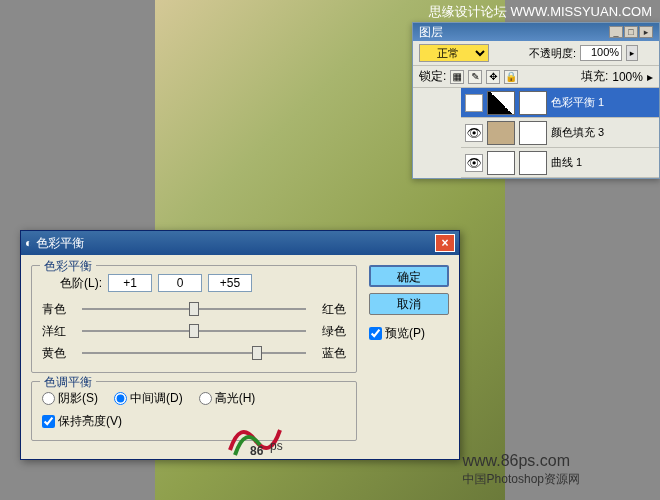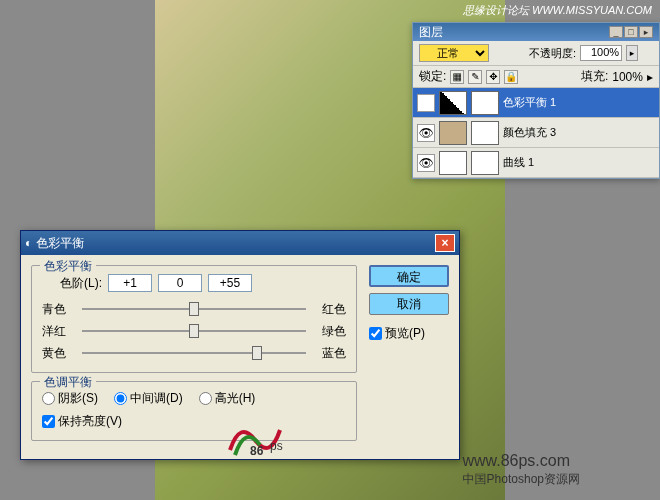--- a/index.html
+++ b/index.html
@@ -1,37 +1,37 @@
 <!DOCTYPE html>
 <html><head>
 <meta charset="utf-8">
 <style>
 * { box-sizing: border-box; margin: 0; padding: 0; font-family: "SimSun", Arial, sans-serif; font-size: 12px; }
 body { width: 660px; height: 500px; background: #8a8a8a; position: relative; overflow: hidden; }
 .canvas-bg { position: absolute; left: 0; top: 0; width: 660px; height: 500px; background: #8a8a8a; }
 .photo { position: absolute; left: 155px; top: 0; width: 350px; height: 500px; background: linear-gradient(135deg, #d4c896 0%, #a8b56e 30%, #8fa04d 60%, #6b7a3a 100%); overflow: hidden; }
-.watermark-top { position: absolute; right: 8px; top: 3px; color: #fff; font-size: 11px; font-family: Arial; font-style: italic; }
+.watermark-top { position: absolute; right: 8px; top: 3px; color: #fff; font-size: 13px; font-family: Arial; }
 .watermark-mid { position: absolute; right: 90px; bottom: 30px; color: #333; font-size: 16px; }
 .watermark-bot { position: absolute; right: 80px; bottom: 12px; color: #333; font-size: 12px; }
 
 
 .layers-panel { position: absolute; right: 0; top: 22px; width: 248px; background: #e8e8e0; border: 1px solid #7a97b4; box-shadow: 0 2px 6px rgba(0,0,0,.3); }
 .panel-titlebar { background: linear-gradient(#3b6ea5, #5a8bc4); color: #fff; padding: 2px 6px; display: flex; justify-content: space-between; align-items: center; height: 18px; }
 .panel-titlebar .tabs { display: flex; gap: 2px; }
 .panel-titlebar .win-btns { display: flex; gap: 1px; }
 .win-btn { width: 14px; height: 12px; background: #d6d0c4; border: 1px solid #888; font-size: 9px; line-height: 10px; text-align: center; color: #333; }
 .panel-row { display: flex; align-items: center; padding: 3px 6px; gap: 4px; border-bottom: 1px solid #c0c0b8; }
 .panel-row select { width: 70px; height: 18px; font-size: 11px; background: #fde047; border: 1px solid #999; text-align: center; }
 .panel-row .lbl { font-size: 11px; margin-left: 36px; }
 .panel-row .pct { width: 42px; height: 16px; border: 1px solid #999; background: #fff; font-size: 11px; text-align: right; padding-right: 2px; }
 .panel-row .arrow { width: 12px; height: 16px; border: 1px solid #999; background: #e0e0e0; text-align: center; line-height: 14px; font-size: 9px; }
 .lock-row { display: flex; align-items: center; padding: 2px 6px; gap: 4px; border-bottom: 1px solid #c0c0b8; font-size: 11px; }
 .lock-ico { width: 14px; height: 14px; border: 1px solid #999; background: #f0f0e8; font-size: 10px; text-align: center; line-height: 12px; }
 .layer-list { max-height: 120px; overflow: hidden; }
-.layer-item { display: flex; align-items: center; height: 30px; border-bottom: 1px solid #c0c0b8; padding: 0 4px; gap: 4px; }
+.layer-item { display: flex; align-items: center; height: 30px; border-bottom: 1px solid #c0c0b8; padding: 0 4px; gap: 4px; margin-left: 48px; }
 .layer-item.sel { background: #316ac5; color: #fff; }
 .eye { width: 18px; height: 18px; border: 1px solid #999; background: #fff; text-align: center; line-height: 16px; font-size: 12px; }
 .thumb { width: 28px; height: 24px; border: 1px solid #666; background: #fff; }
 .thumb.cb { background: linear-gradient(45deg, #000 50%, #fff 50%); }
 .thumb.fill { background: #c4ad87; }
 .thumb.curve { background: #fff; position: relative; }
 .thumb.mask { background: #fff; }
 .layer-name { font-size: 11px; flex: 1; }
 
 

